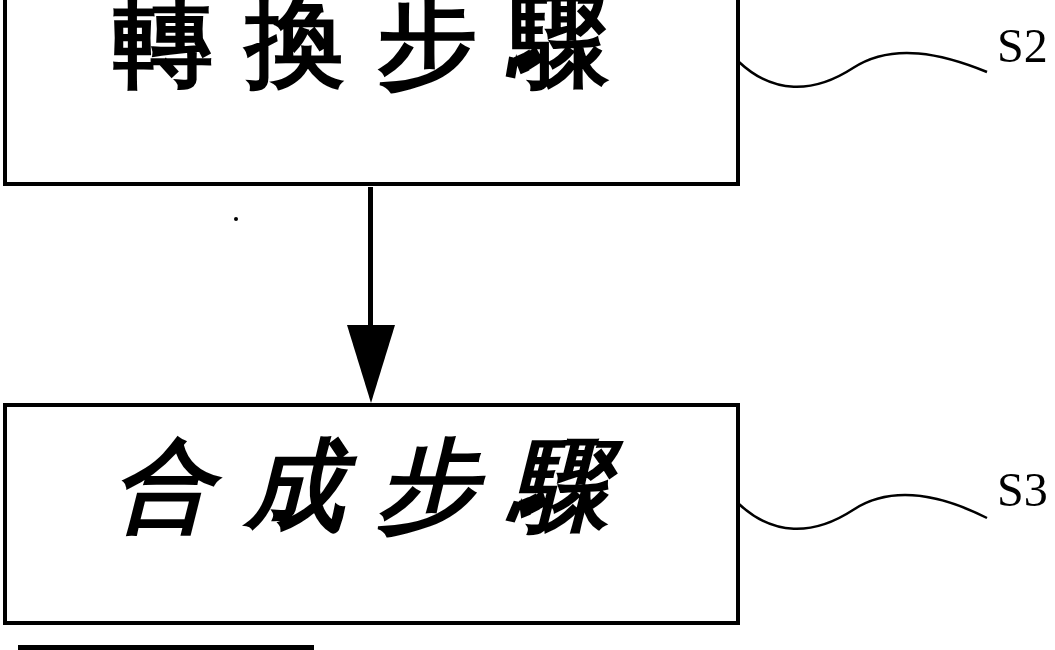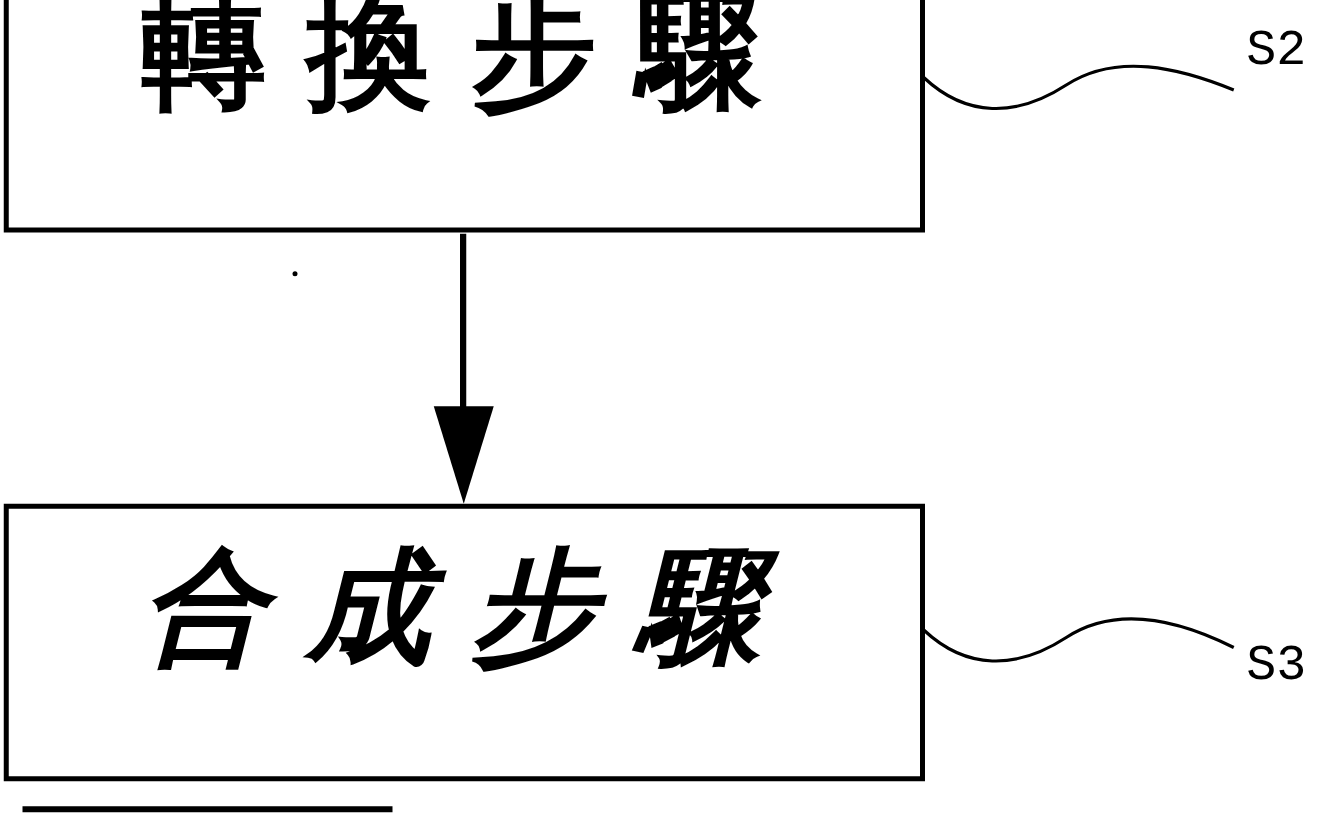--- a/index.html
+++ b/index.html
@@ -59,27 +59,27 @@
     border-top: 78px solid #000000;
   }
   .squiggle {
     position: absolute;
     width: 252px; height: 64px;
   }
   .squiggle-s2 { left: 737px; top: 36px; }
   .squiggle-s3 { left: 737px; top: 478px; }
   .ref-label {
     position: absolute;
-    font-family: Liberation Mono, monospace;
-    font-size: 40px;
+    font-family: Liberation Serif, serif;
+    font-size: 48px;
     color: #000000;
     line-height: 1;
   }
   .ref-s2 { left: 997px; top: 22px; }
-  .ref-s3 { left: 997px; top: 466px; margin-top: 48px; }
+  .ref-s3 { left: 997px; top: 466px; }
   .partial-box-edge {
     position: absolute;
     left: 18px; top: 645px;
     width: 296px; height: 5px;
     background: #000000;
   }
   .speck {
     position: absolute;
     left: 234px; top: 217px;
     width: 4px; height: 4px;

